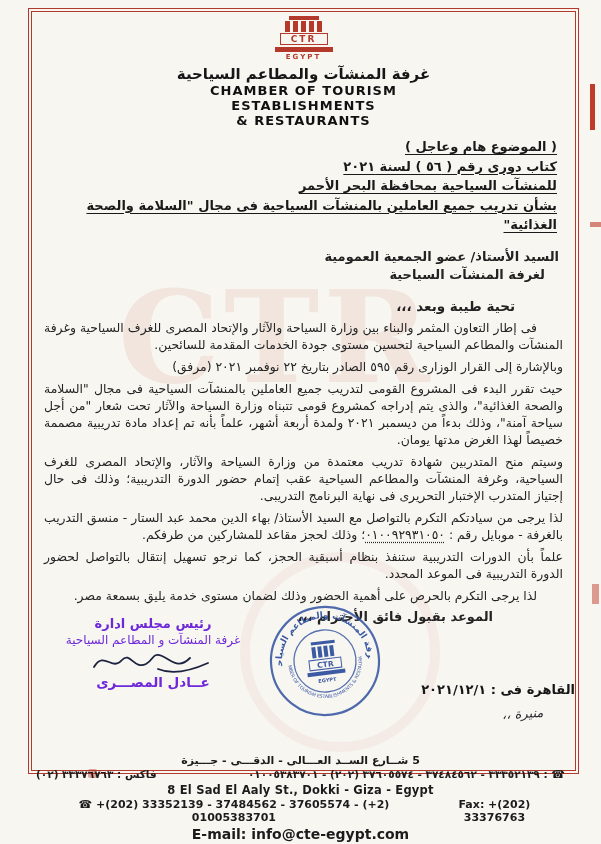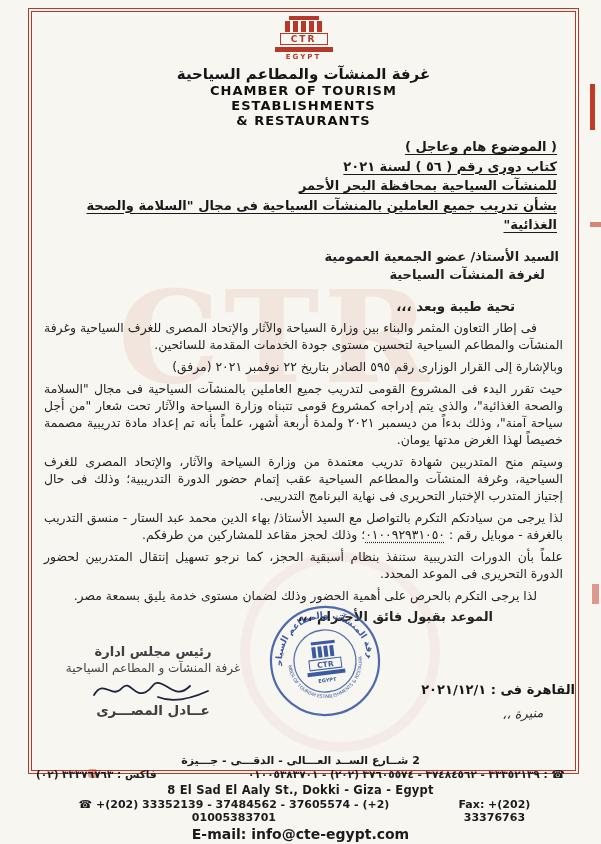--- a/index.html
+++ b/index.html
@@ -38,22 +38,22 @@
   
   .recipient { margin-top:13px; font-weight:bold; font-size:13px; line-height:18px; margin-right:4px; }
   .recipient .r2 { margin-right:14px; }
   .greeting { margin-top:14px; margin-right:48px; font-weight:bold; font-size:13.5px; }
   
   .para { font-size:12.4px; line-height:17px; text-align:justify; margin-top:5px; color:#242424; }
   .indent { text-indent:26px; }
   .dotted { text-decoration:underline dotted; text-underline-offset:3px; font-weight:normal; }
   .closing { margin-top:5px; margin-right:70px; font-weight:bold; font-size:13px; }
   
-  .sig { position:absolute; left:44px; top:644px; width:218px; direction:rtl;
-    text-align:center; color:#404040; }
+  .sig { position:absolute; left:44px; top:616px; width:218px; direction:rtl;
+    text-align:center; color:#6d28d9; }
   .sig-t1 { font-weight:bold; font-size:13px; }
   .sig-t2 { font-size:12px; margin-top:2px; }
   .sig-scribble { margin-top:1px; height:26px; }
   .sig-name { font-weight:bold; font-size:13.5px; letter-spacing:1px; }
   
   .stamp { position:absolute; left:268px; top:604px; width:114px; height:114px;
     transform:rotate(-7deg); opacity:.93; }
   
   .dateline { position:absolute; right:26px; top:682px; direction:rtl;
     font-weight:bold; font-size:13px; color:#161616; }
@@ -123,21 +123,21 @@
       <div class="r2">لغرفة المنشآت السياحية</div>
     </div>
 
     <div class="greeting">تحية طيبة وبعد ،،،</div>
 
     <p class="para indent">فى إطار التعاون المثمر والبناء بين وزارة السياحة والآثار والإتحاد المصرى للغرف السياحية وغرفة المنشآت والمطاعم السياحية لتحسين مستوى جودة الخدمات المقدمة للسائحين.</p>
     <p class="para">وبالإشارة إلى القرار الوزارى رقم ٥٩٥ الصادر بتاريخ ٢٢ نوفمبر ٢٠٢١ (مرفق)</p>
     <p class="para">حيث تقرر البدء فى المشروع القومى لتدريب جميع العاملين بالمنشآت السياحية فى مجال "السلامة والصحة الغذائية"، والذى يتم إدراجه كمشروع قومى تتبناه وزارة السياحة والآثار تحت شعار "من أجل سياحة آمنة"، وذلك بدءاً من ديسمبر ٢٠٢١ ولمدة أربعة أشهر، علماً بأنه تم إعداد مادة تدريبية مصممة خصيصاً لهذا الغرض مدتها يومان.</p>
     <p class="para">وسيتم منح المتدربين شهادة تدريب معتمدة من وزارة السياحة والآثار، والإتحاد المصرى للغرف السياحية، وغرفة المنشآت والمطاعم السياحية عقب إتمام حضور الدورة التدريبية؛ وذلك فى حال إجتياز المتدرب الإختبار التحريرى فى نهاية البرنامج التدريبى.</p>
     <p class="para"><span>لذا يرجى من سيادتكم التكرم بالتواصل مع السيد الأستاذ/ بهاء الدين محمد عبد الستار - منسق التدريب بالغرفة - موبايل رقم : </span><span class="dotted">٠١٠٠٩٢٩٣١٠٥٠</span><span>؛ وذلك لحجز مقاعد للمشاركين من طرفكم.</span></p>
-    <p class="para">علماً بأن الدورات التدريبية ستنفذ بنظام أسبقية الحجز، كما نرجو تسهيل إنتقال المتدربين لحضور الدورة التحريرى فى الموعد المحدد.</p>
+    <p class="para">علماً بأن الدورات التدريبية ستنفذ بنظام أسبقية الحجز، كما نرجو تسهيل إنتقال بالتواصل لحضور الدورة التدريبية فى الموعد المحدد.</p>
     <p class="para indent">لذا يرجى التكرم بالحرص على أهمية الحضور وذلك لضمان مستوى خدمة يليق بسمعة مصر.</p>
     <div class="closing">الموعد بقبول فائق الأحترام ،،،</div>
   </div>
 
   <div class="sig">
     <div class="sig-t1">رئيس مجلس ادارة</div>
     <div class="sig-t2">غرفة المنشآت و المطاعم السياحية</div>
     <div class="sig-scribble">
       <svg width="130" height="26" viewBox="0 0 130 26">
         <path d="M6 19 C 16 2, 24 24, 34 12 C 42 3, 46 22, 58 16 C 66 12, 64 4, 74 8 C 84 12, 90 22, 102 10 M 70 21 C 82 26, 100 24, 120 15" stroke="#1c2340" stroke-width="1.8" fill="none" stroke-linecap="round"></path>
@@ -169,21 +169,21 @@
       <text x="57" y="63" font-size="7.5" font-weight="bold" text-anchor="middle" fill="#2d4f9e">CTR</text>
       <rect x="38" y="67" width="38" height="4"></rect>
       <text x="57" y="78" font-size="5" font-weight="bold" text-anchor="middle">EGYPT</text>
     </g>
   </svg>
 
   <div class="dateline">القاهرة فى : ٢٠٢١/١٢/١</div>
   <div class="datenote">منيرة ،،</div>
 
   <div class="footer">
-    <div class="f-ar-address">2 شــارع الســد العـــالى - الدقـــى - جـــيزة</div>
+    <div class="f-ar-address">5 شــارع الســد العـــالى - الدقـــى - جـــيزة</div>
     <div class="f-ar-row">
       <div><span class="ph-icon">☎</span> <span>: ٣٣٣٥٢١٣٩ - ٣٧٤٨٤٥٦٢ - ٣٧٦٠٥٥٧٤ (٢٠٢) - ٠١٠٠٥٣٨٣٧٠١</span></div>
       <div>فاكس : ٣٣٣٧٦٧٦٣ (٠٢)</div>
     </div>
     <div class="f-en-address">8 El Sad El Aaly St., Dokki - Giza - Egypt</div>
     <div class="f-en-row">
       <div><span class="ph-icon">☎</span> <span>+(202) 33352139 - 37484562 - 37605574 - (+2) 01005383701</span></div>
       <div>Fax: +(202) 33376763</div>
     </div>
     <div class="f-email">E-mail: info@cte-egypt.com</div>

